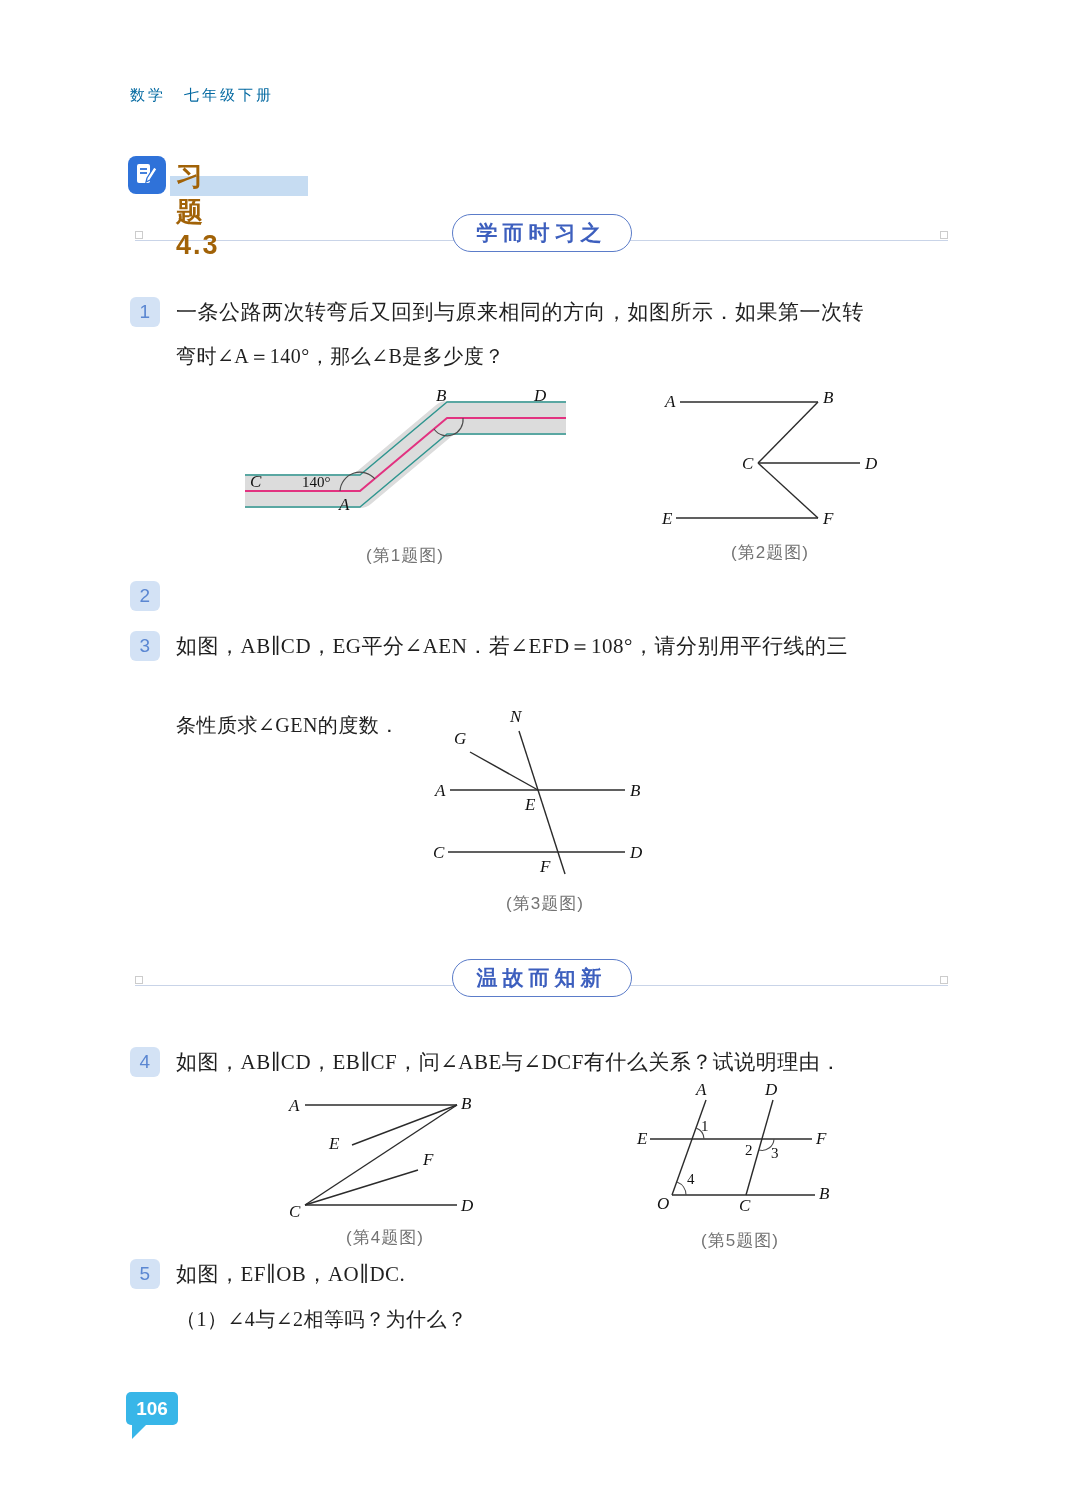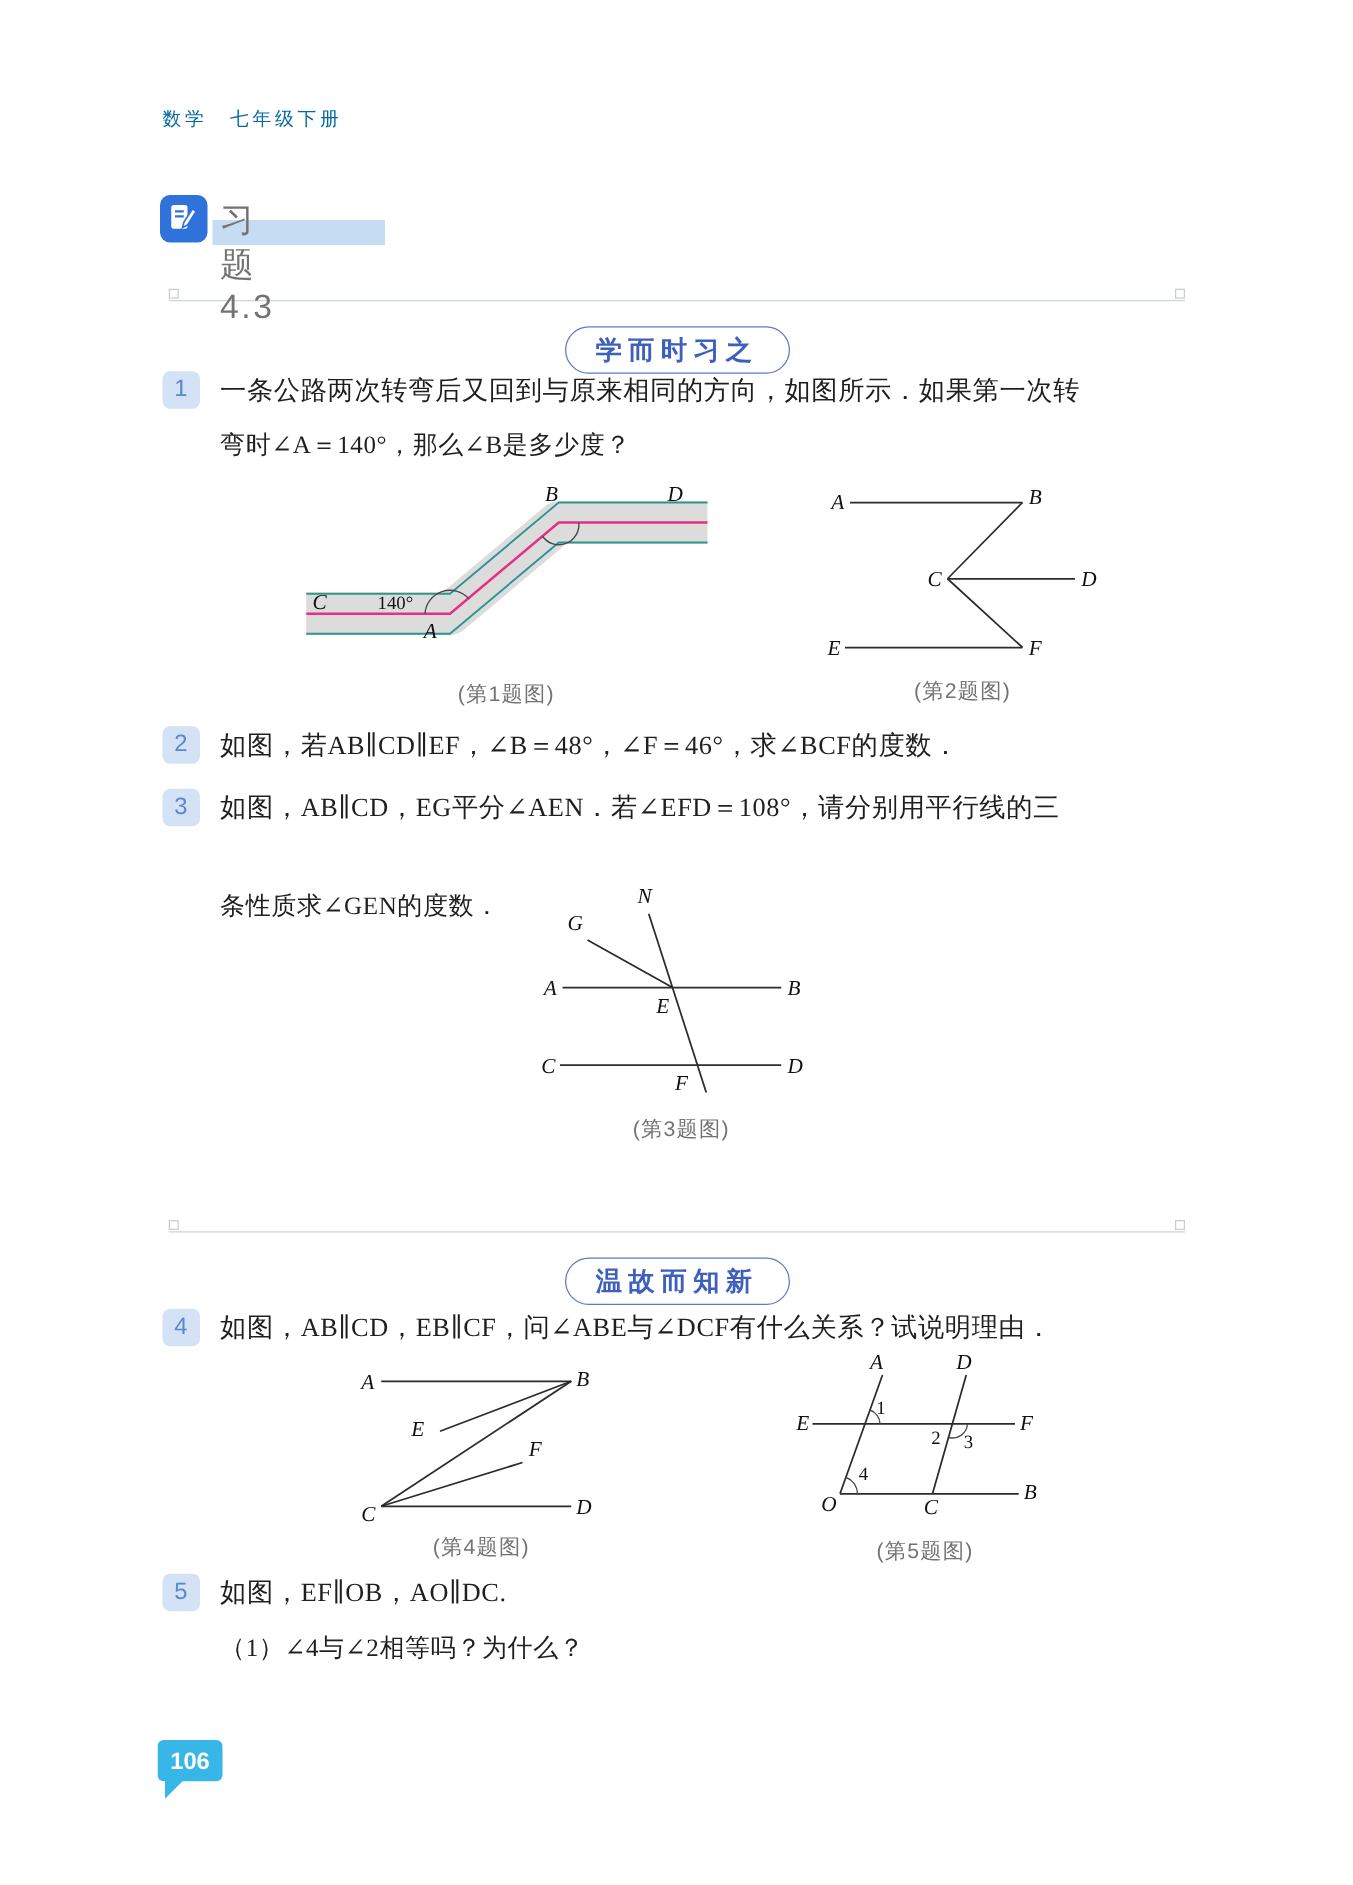--- a/index.html
+++ b/index.html
@@ -22,38 +22,38 @@
     background:#2f72d9; border-radius:8px;
     display:flex; align-items:center; justify-content:center;
   }
   .title-highlight {
     position:absolute; left:42px; top:20px; width:138px; height:20px;
     background:#c6dcf2; z-index:0;
   }
   .title-text {
     position:absolute; left:48px; top:2px; z-index:1;
     font-family:"Liberation Sans","DejaVu Sans",sans-serif;
-    font-size:27px; font-weight:normal; color:#737373; letter-spacing:2px;
+    font-size:27px; font-weight:bold; color:#a16207; letter-spacing:2px;
   }
 
   .divider {
     position:absolute; left:135px; width:813px; height:0;
     border-top:1px solid #c9d4e8;
   }
   .tick {
     position:absolute; width:6px; height:6px;
     border:1.5px solid #cccccc; background:#ffffff; top:-10px;
   }
   .tick.l { left:0; }
   .tick.r { right:0; }
   .section-badge {
     position:absolute; left:50%; transform:translateX(-50%); top:-27px;
     background:#ffffff; border:1.6px solid #5b7cc9; border-radius:19px;
     padding:4px 24px; font-size:21px; font-weight:bold; color:#3d5fbe;
-    letter-spacing:5px; white-space:nowrap;margin-top:47px;
+    letter-spacing:5px; white-space:nowrap;
   }
 
   .prob { left:130px; width:832px; display:flex; align-items:flex-start; gap:16px;
           font-size:21px; line-height:32px; letter-spacing:0.5px; }
   .pnum {
     flex:0 0 auto; width:30px; height:30px; border-radius:6px;
     background:#d3e2f5; color:#5b87d2;
     font-family:"Liberation Sans","DejaVu Sans",sans-serif; font-size:19px;
     display:flex; align-items:center; justify-content:center; margin-top:1px;
   }
@@ -138,21 +138,20 @@
       <text class="flabel" x="82" y="84">C</text>
       <text class="flabel" x="205" y="84">D</text>
       <text class="flabel" x="2" y="139">E</text>
       <text class="flabel" x="163" y="139">F</text>
     </svg>
     <div class="figcap">(第2题图)</div>
   </div>
 
   <div class="abs prob" style="top:580px;">
     <span class="pnum">2</span>
-    <span class="ptext">如图，若AB∥CD∥EF，∠B＝48°，∠F＝46°，求∠BCF的度数．</span>
   </div>
 
   <div class="abs prob" style="top:630px;">
     <span class="pnum">3</span>
     <span class="ptext">如图，AB∥CD，EG平分∠AEN．若∠EFD＝108°，请分别用平行线的三</span>
   </div>
   <div class="abs cont" style="top:672px;margin-top:37px;">条性质求∠GEN的度数．</div>
 
   <div class="abs fig" style="left:430px; top:708px; width:230px;">
     <svg width="230" height="178" viewBox="0 0 230 178">

